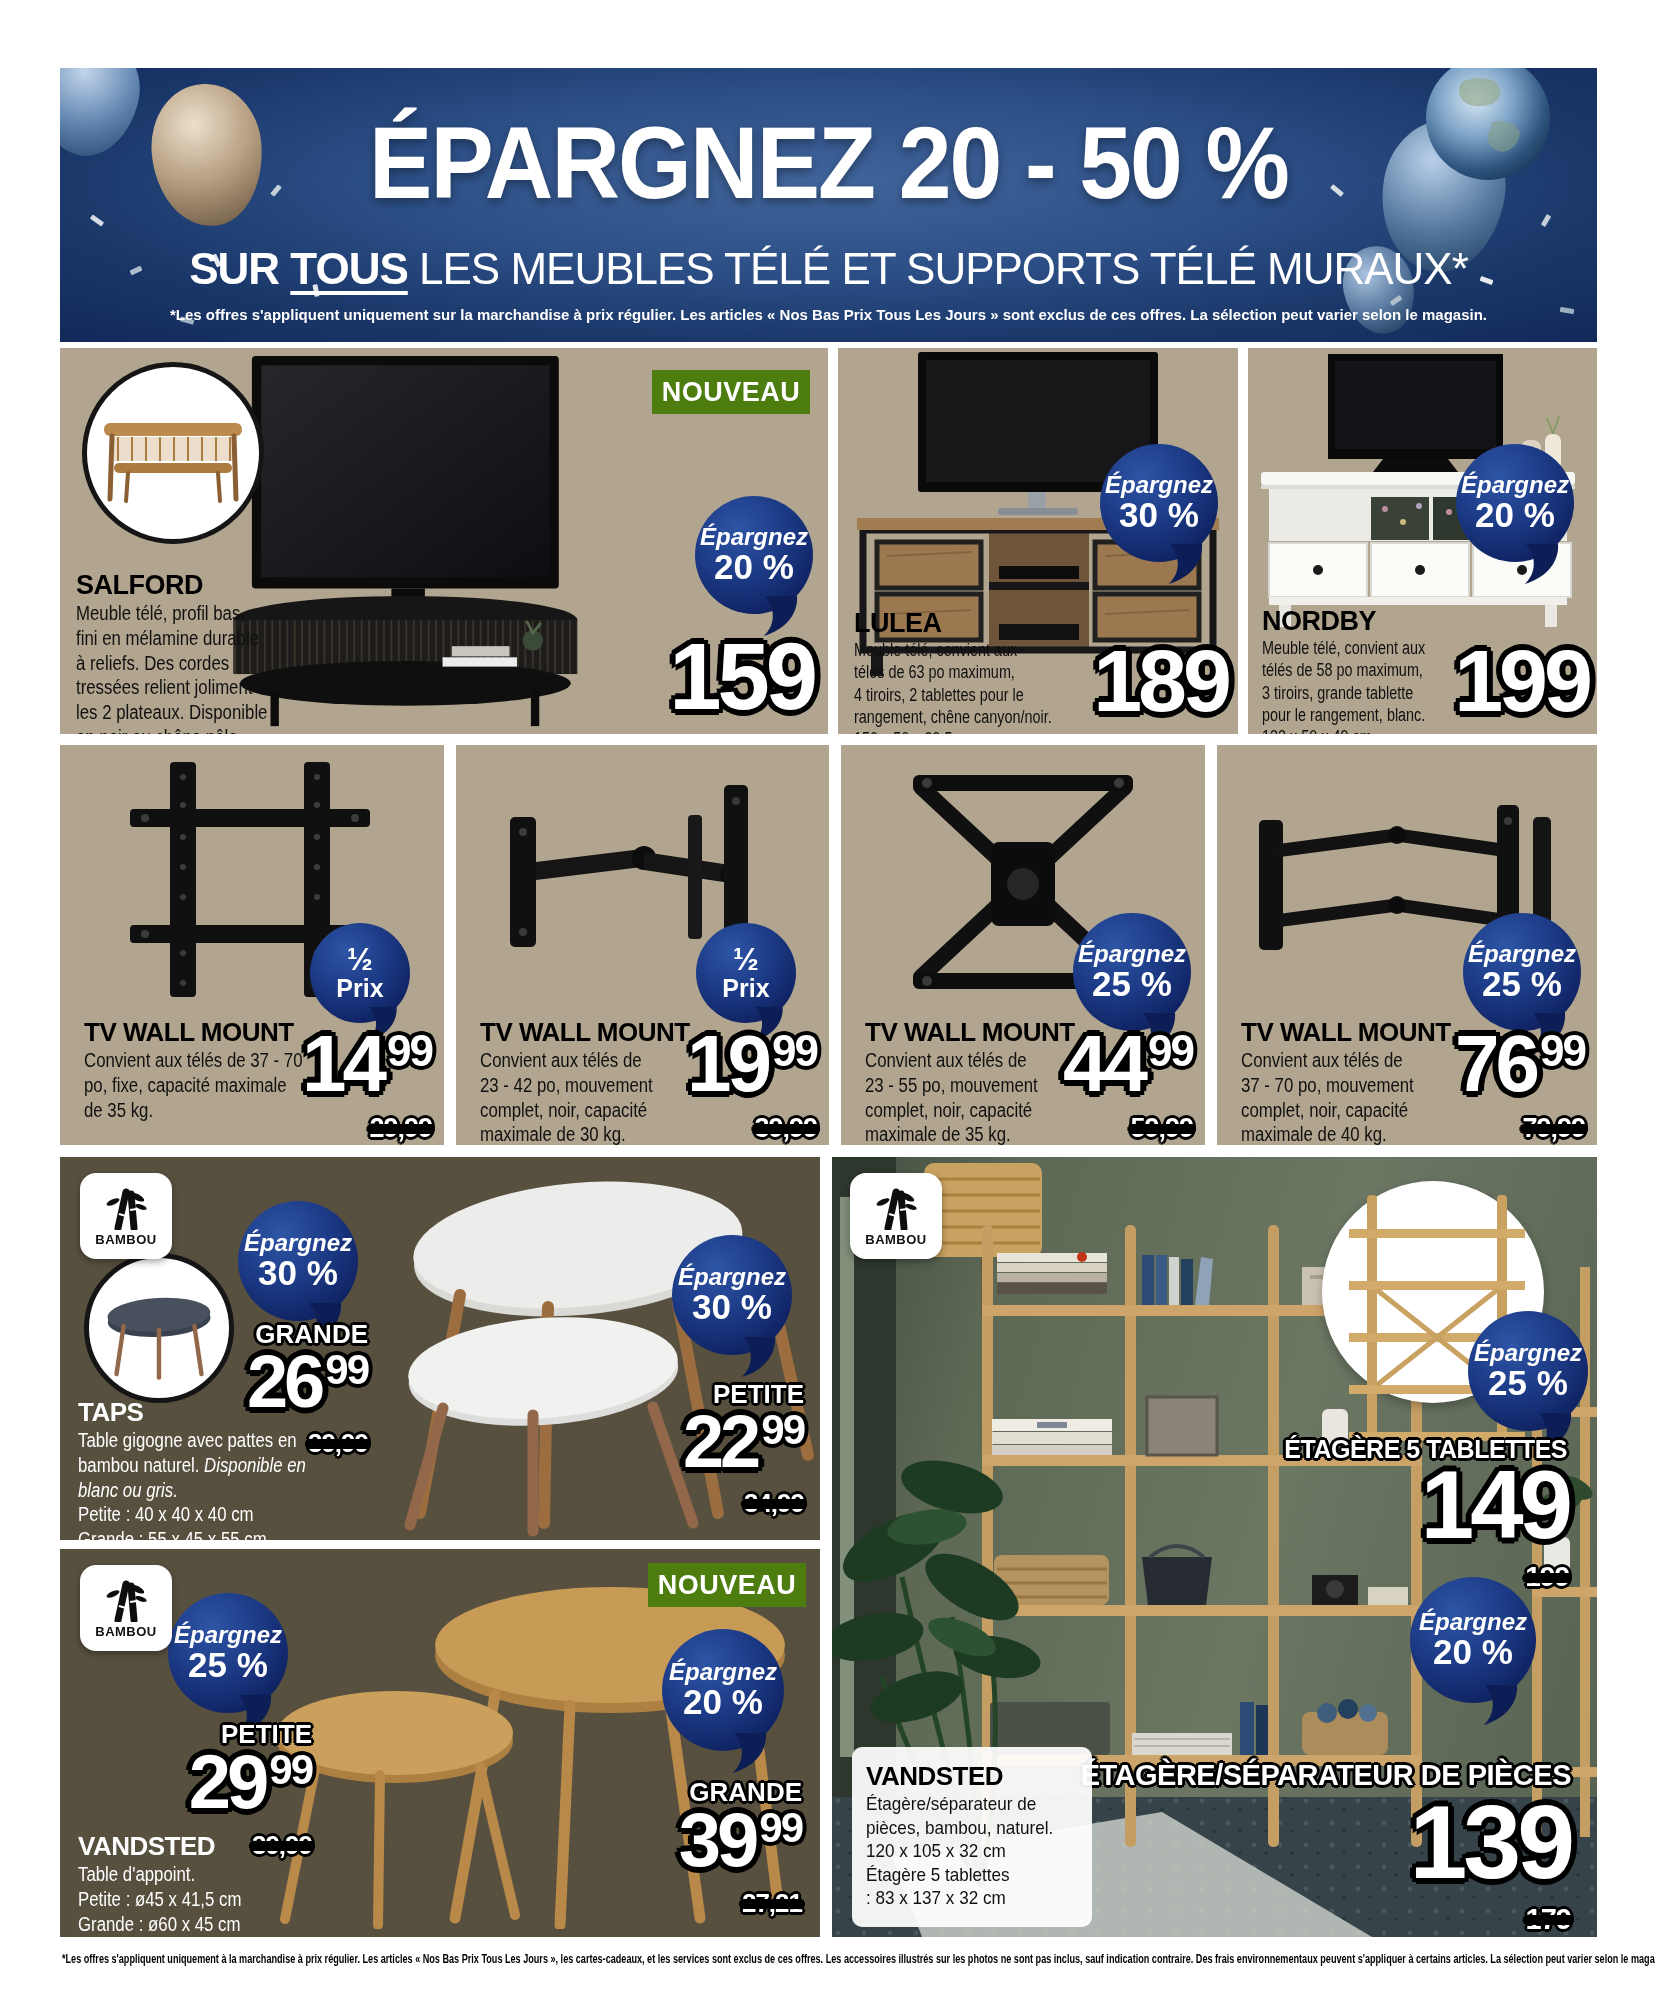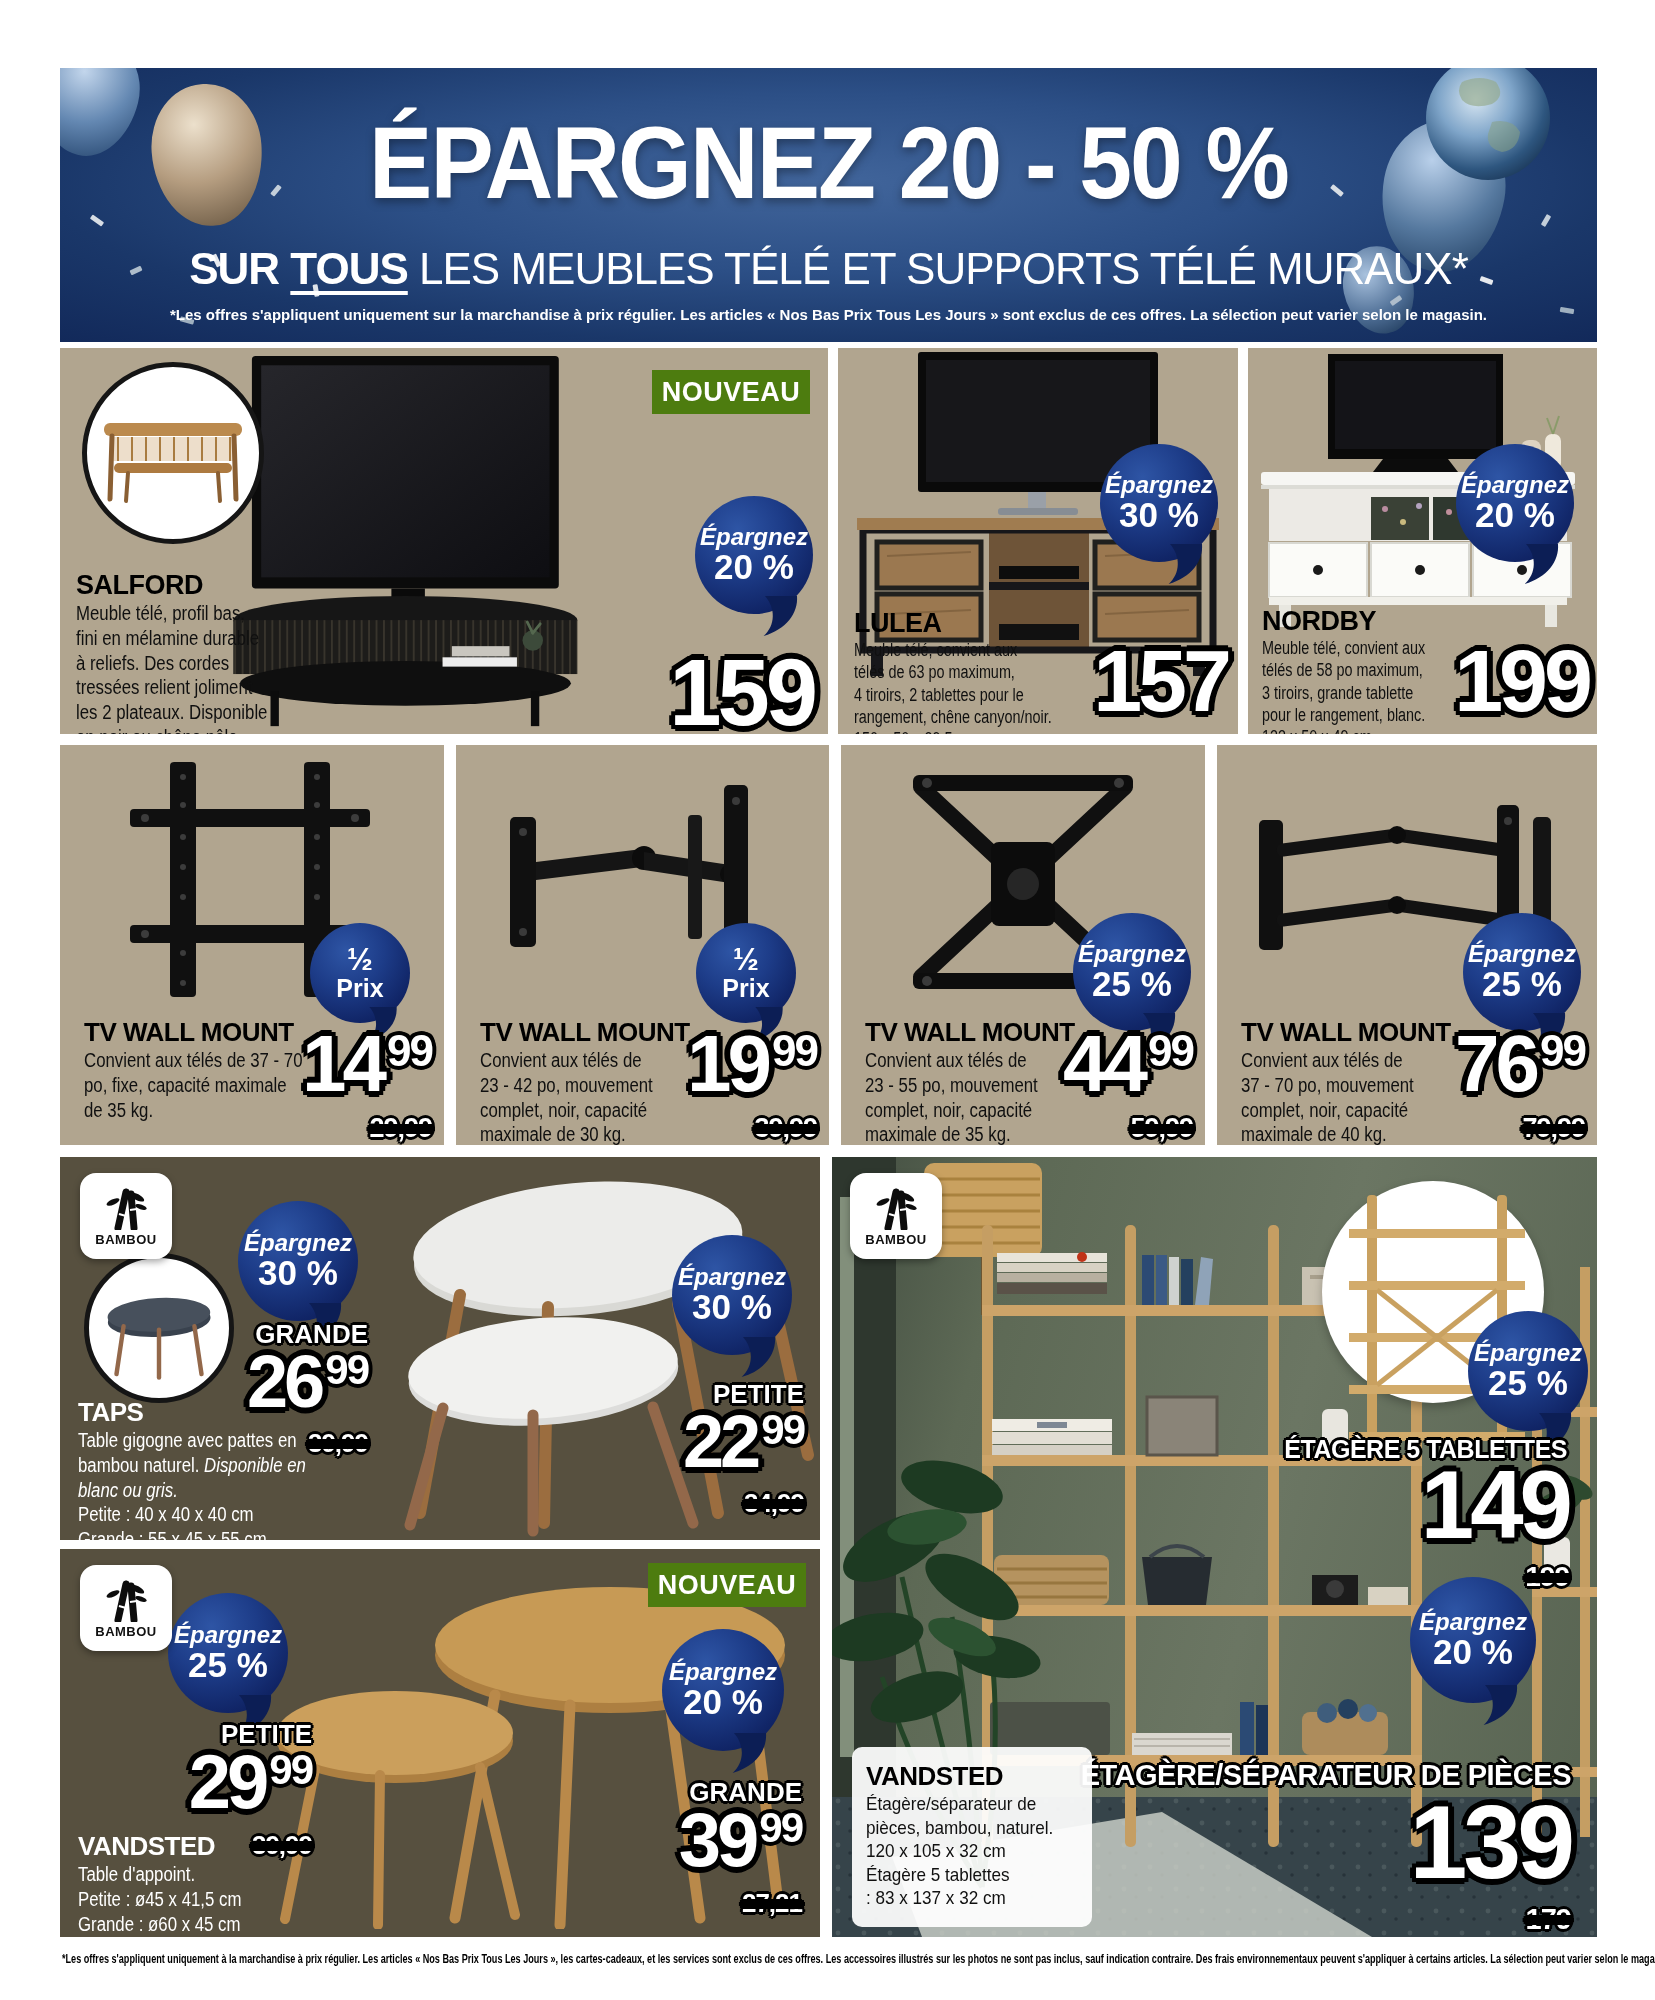--- a/index.html
+++ b/index.html
@@ -176,21 +176,21 @@
     <div class="txt" style="left:16px;top:222px;width:340px;">
       <div class="pname">SALFORD</div>
       <div class="pdesc">Meuble télé, profil bas,
 fini en mélamine durable
 à reliefs. Des cordes
 tressées relient joliment
 les 2 plateaux. Disponible
 en noir ou chêne pâle.
 140 x 40 x 41  cm</div>
     </div>
-    <div class="price-block" style="right:14px;top:304px;">
+    <div class="price-block" style="right:14px;top:288px;">
       <div class="pb o6" style="font-size:94px;">159</div>
       <div class="price-old o3">199</div>
     </div>
   </div>
 
   <div class="cell" style="left:838px;top:348px;width:400px;height:386px;">
     <svg class="abs" style="left:15px;top:4px;z-index:1;" width="370" height="330" viewBox="0 0 370 330">
       <rect x="65" y="0" width="240" height="140" rx="3" fill="#0a0a0a"></rect>
       <rect x="73" y="8" width="224" height="122" fill="#17171a"></rect>
       <rect x="175" y="140" width="18" height="16" fill="#9aa0a8"></rect>
@@ -225,21 +225,21 @@
     </div>
     <div class="txt" style="left:16px;top:260px;width:260px;">
       <div class="pname">LULEA</div>
       <div class="pdesc xs">Meuble télé, convient aux
 télés de 63 po maximum,
 4 tiroirs, 2 tablettes pour le
 rangement, chêne canyon/noir.
 150 x 50 x 39,5 cm</div>
     </div>
     <div class="price-block" style="right:10px;top:294px;">
-      <div class="pb o6" style="font-size:88px;">157</div>
+      <div class="pb o6" style="font-size:88px;">189</div>
       <div class="price-old o3">279</div>
     </div>
   </div>
 
   <div class="cell" style="left:1248px;top:348px;width:349px;height:386px;">
     <svg class="abs" style="left:5px;top:6px;z-index:1;" width="330" height="300" viewBox="0 0 330 300">
       <rect x="75" y="0" width="175" height="105" fill="#090909"></rect>
       <rect x="82" y="7" width="161" height="88" fill="#141418"></rect>
       <polygon points="130,105 195,105 205,118 120,118" fill="#0c0c0c"></polygon>
       <g>

